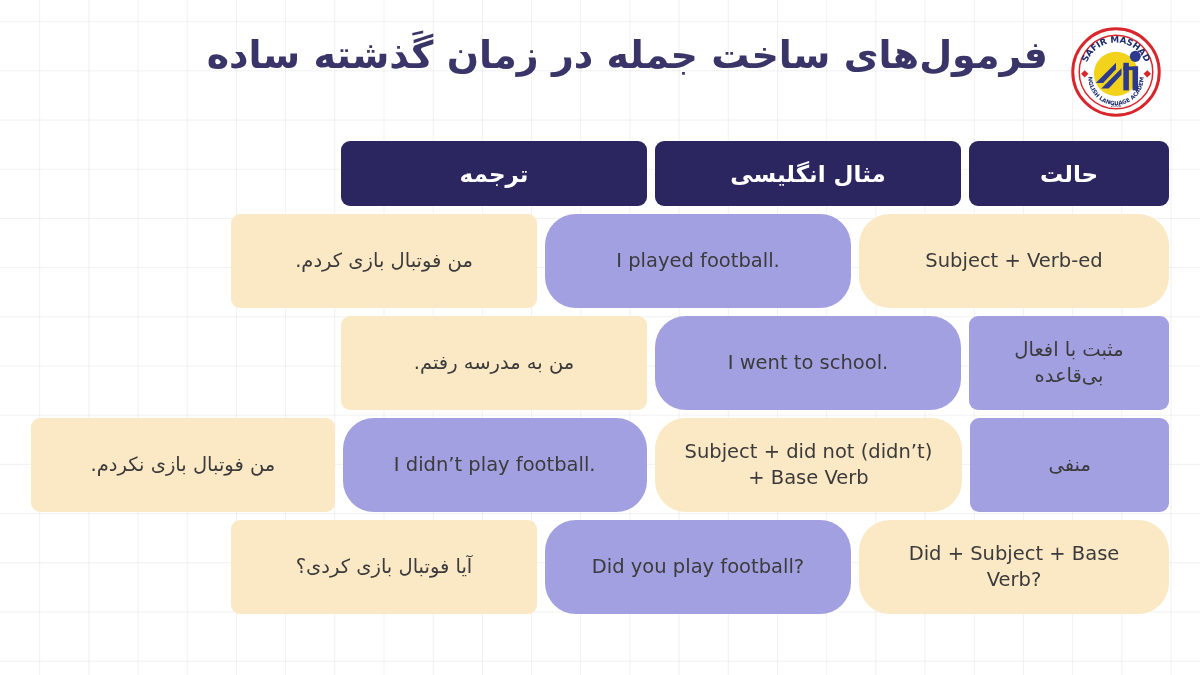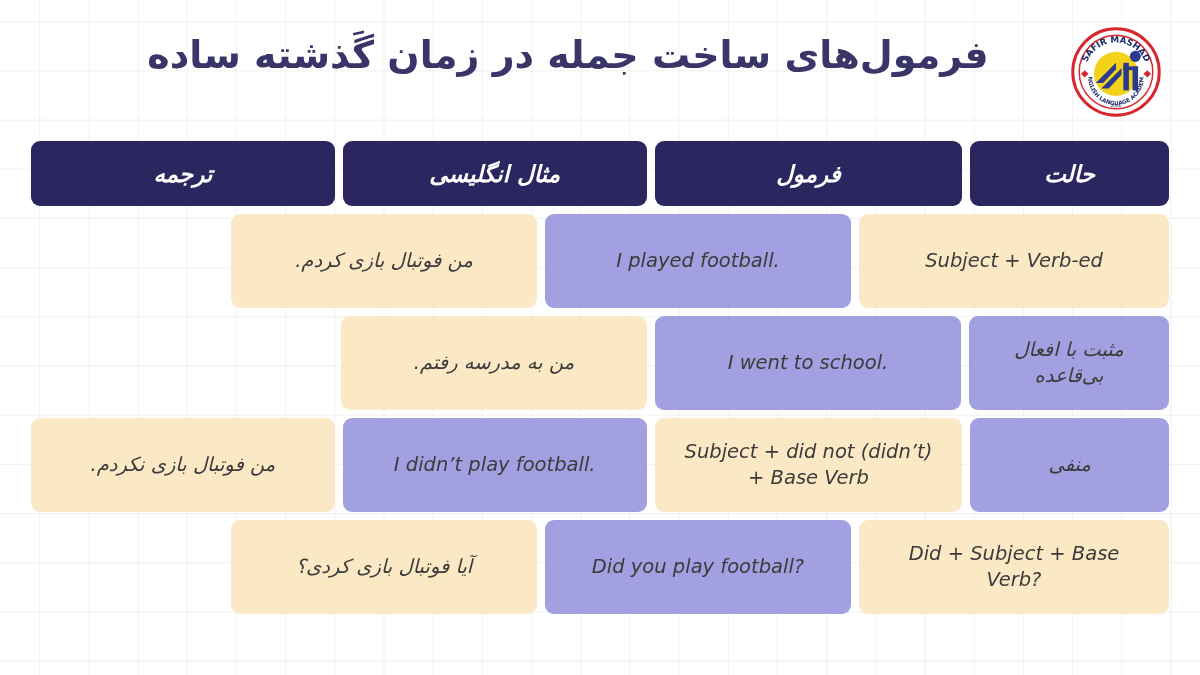--- a/index.html
+++ b/index.html
@@ -21,21 +21,21 @@
     pointer-events:none;
   }
   #page{position:absolute;inset:0;}
 
   
   .head{
     position:absolute;left:0;top:0;width:1200px;height:132px;
   }
   .title{
     position:absolute;right:152px;top:32px;width:960px;
-    text-align:center;direction:rtl;
+    text-align:right;direction:rtl;
     font-size:38px;font-weight:bold;
     color:#3a3568;
     letter-spacing:0px;
     line-height:1.25;
     white-space:nowrap;
   }
   .logo-wrap{
     position:absolute;left:1070px;top:26px;
     width:92px;height:92px;
   }
@@ -50,41 +50,40 @@
     flex-direction:row-reverse; 
     gap:8px;
     margin-bottom:8px;
   }
   .cell{
     border-radius:9px;
     display:flex;align-items:center;justify-content:center;
     text-align:center;
     box-sizing:border-box;
     padding:6px 20px;
-    font-style:italic;
   }
   
   .c0{width:200px;}
   .c1{width:310px;}
   .c2{width:306px;}
   .c3{width:306px;}
 
   .row-head .cell{
     height:65px;
     background:#2b2560;
     color:#ffffff;
     font-size:23px;
     font-weight:bold;
     direction:rtl;
   }
   .row-body .cell{height:94px;font-size:19.5px;color:#3b3b3b;line-height:1.35;}
   .bg-purple{background:#a3a0e2;}
   .bg-cream{background:#fbe9c6;}
   .rtl{direction:rtl;}
-  .ltr{direction:ltr;}
+  .ltr{direction:ltr;border-radius:31px;}
 </style>
 </head>
 <body>
 
 <div id="grid"></div>
 
 <div id="page">
 
   <div class="head">
 
@@ -113,21 +112,20 @@
         <polygon points="12,52 16,48 20,52 16,56" fill="#D9262C"></polygon>
         <polygon points="80,52 84,48 88,52 84,56" fill="#D9262C"></polygon>
       </svg>
     </div>
   </div>
 
   <div class="table">
 
     <div class="row row-head">
       <div class="cell c0">حالت</div>
-      <div class="cell c1">فرمول</div>
       <div class="cell c2">مثال انگلیسی</div>
       <div class="cell c3">ترجمه</div>
     </div>
 
     <div class="row row-body">
       <div class="cell c1 bg-cream  ltr">Subject + Verb-ed</div>
       <div class="cell c2 bg-purple ltr">I played football.</div>
       <div class="cell c3 bg-cream  rtl">من فوتبال بازی کردم.</div>
     </div>
 

